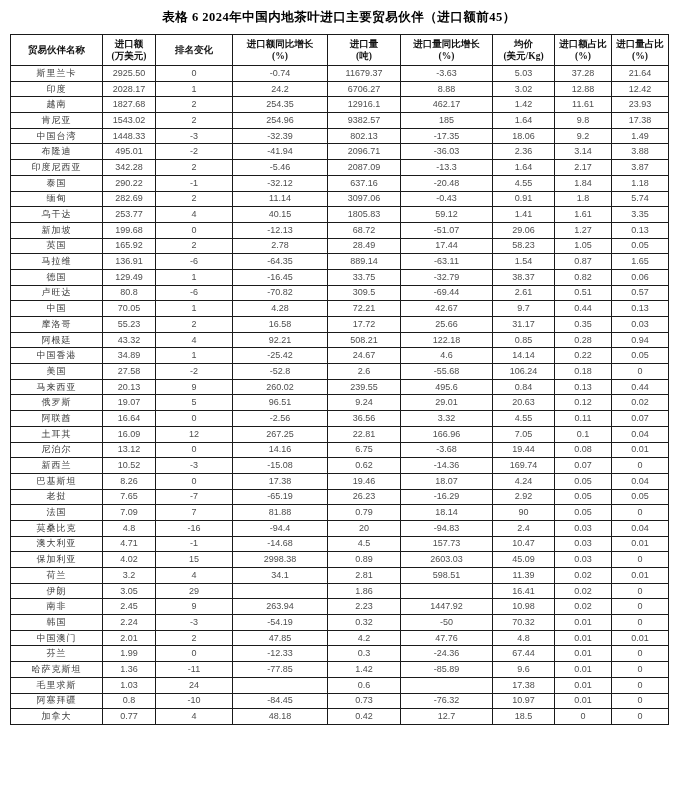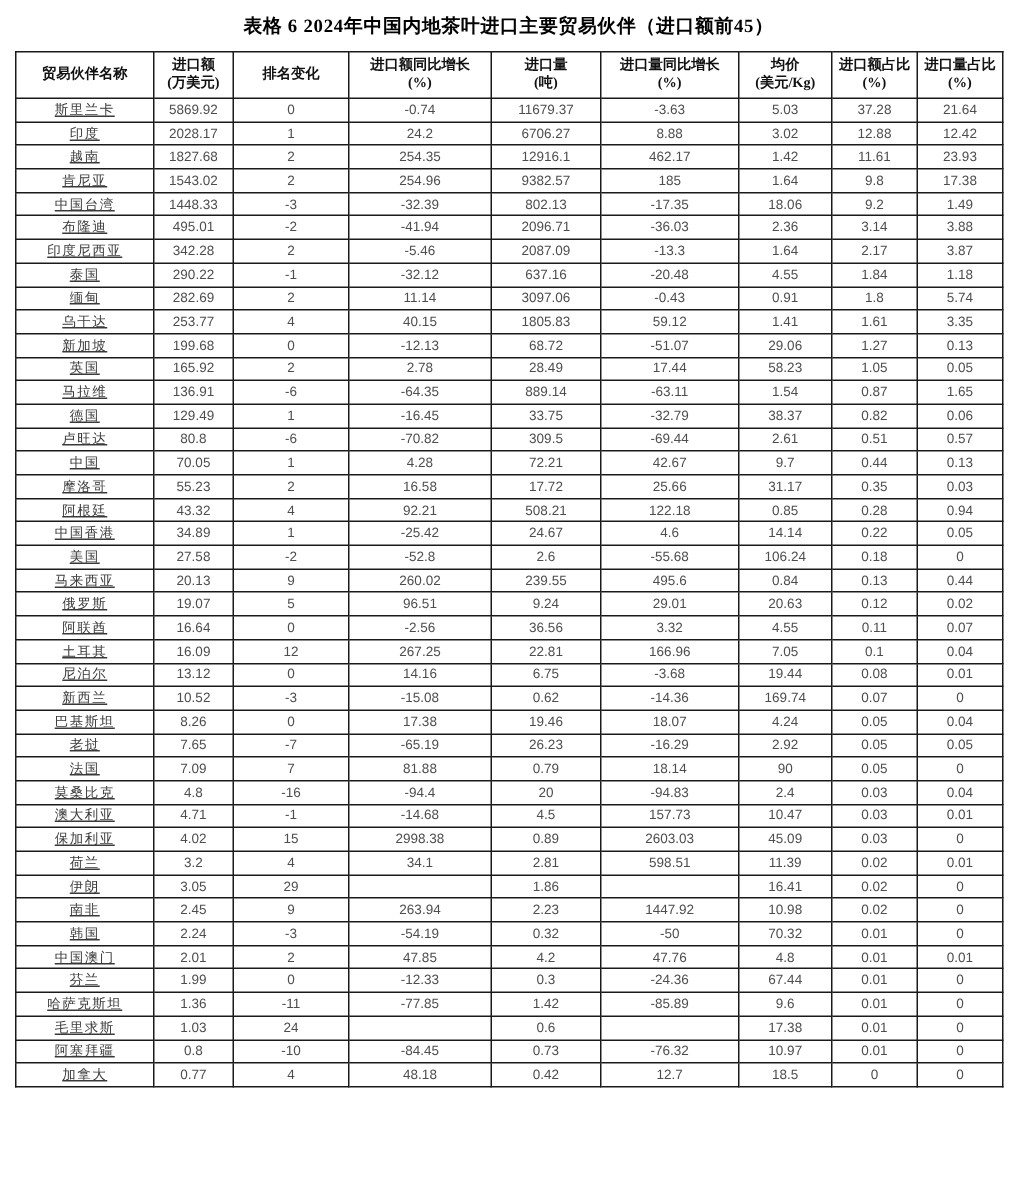--- a/index.html
+++ b/index.html
@@ -52,21 +52,20 @@
     font-family: "Liberation Sans", sans-serif;
     color: #4d4d4d;
     font-size: 9px;
     line-height: 13px;
     height: 14.7px;
   }
   table.trade td.name {
     font-family: "Liberation Serif", serif;
     color: #3a3a3a;
     letter-spacing: 1px;
-    text-decoration: underline;
   }
 </style>
 </head>
 <body>
 
 <div class="page">
   <div class="caption">表格 6 2024年中国内地茶叶进口主要贸易伙伴（进口额前45）</div>
 
   <table class="trade">
     <colgroup>
@@ -114,21 +113,21 @@
           </th>
           <th>
             <div>进口量占比</div>
             <div>(%)</div>
           </th>
         </tr>
       </thead>
     <tbody>
         <tr>
           <td class="name">斯里兰卡</td>
-          <td>5869.92</td>
+          <td>2925.50</td>
           <td>0</td>
           <td>-0.74</td>
           <td>11679.37</td>
           <td>-3.63</td>
           <td>5.03</td>
           <td>37.28</td>
           <td>21.64</td>
         </tr>
         <tr>
           <td class="name">印度</td>

